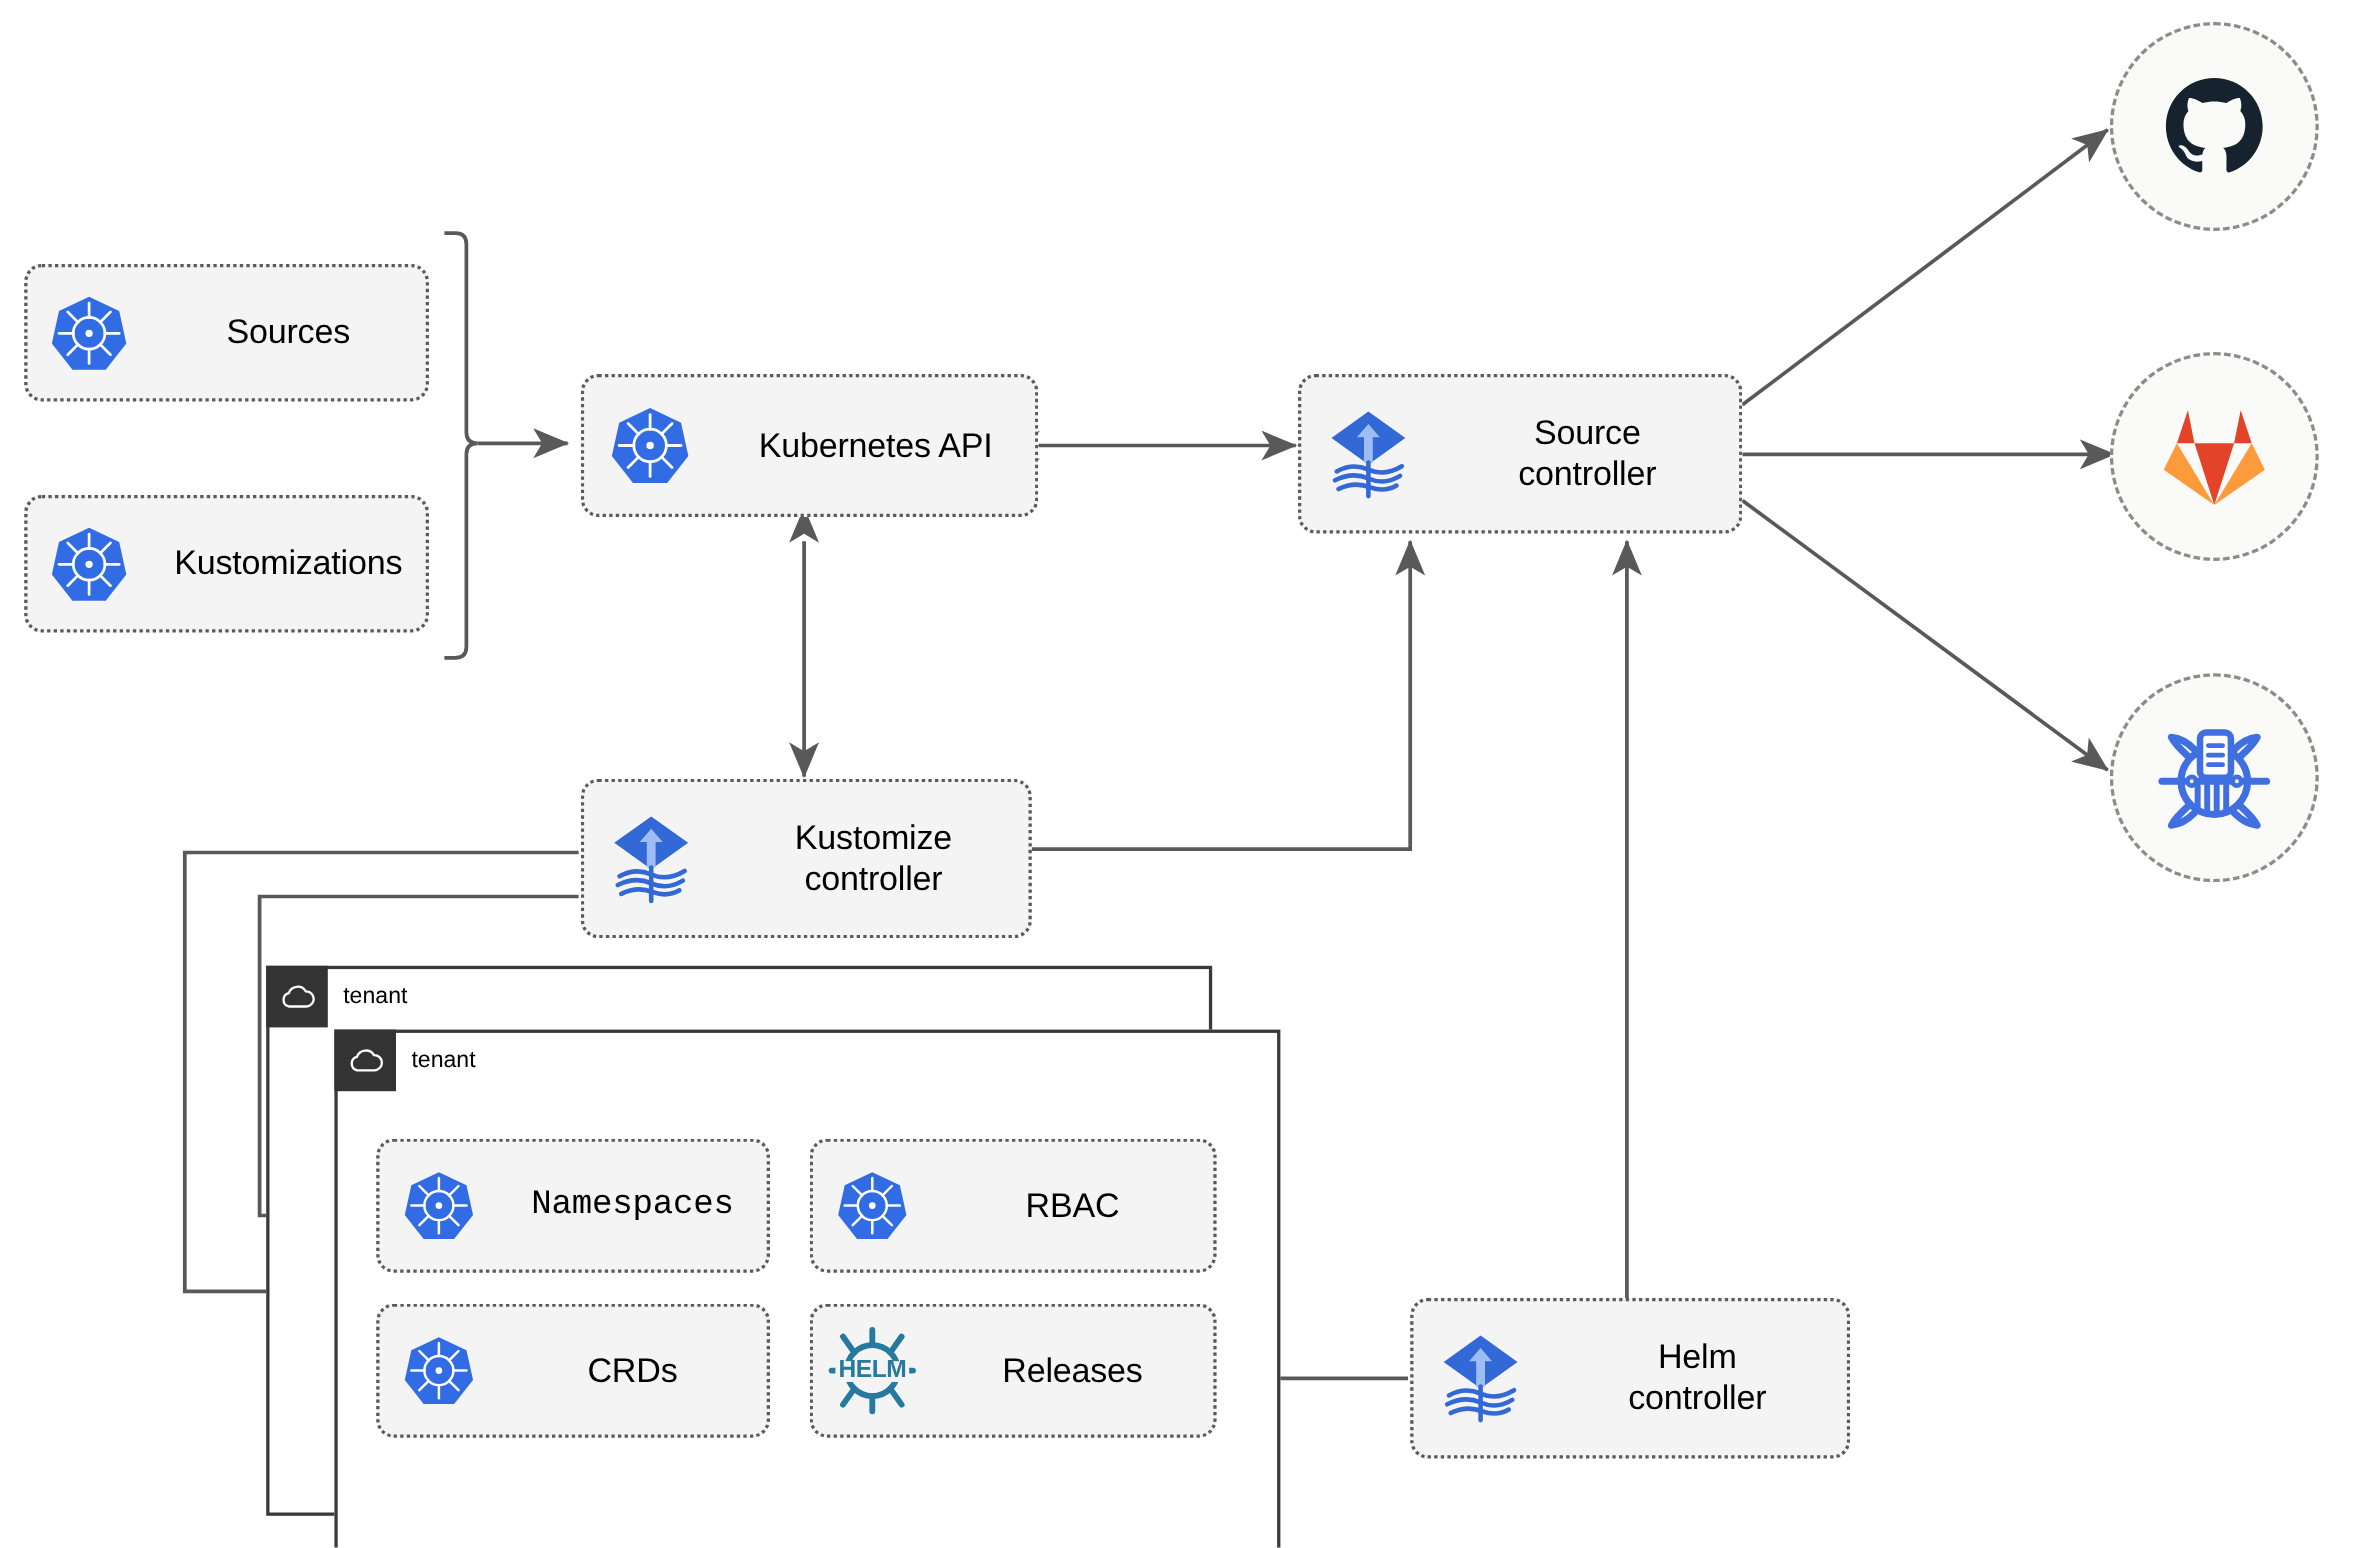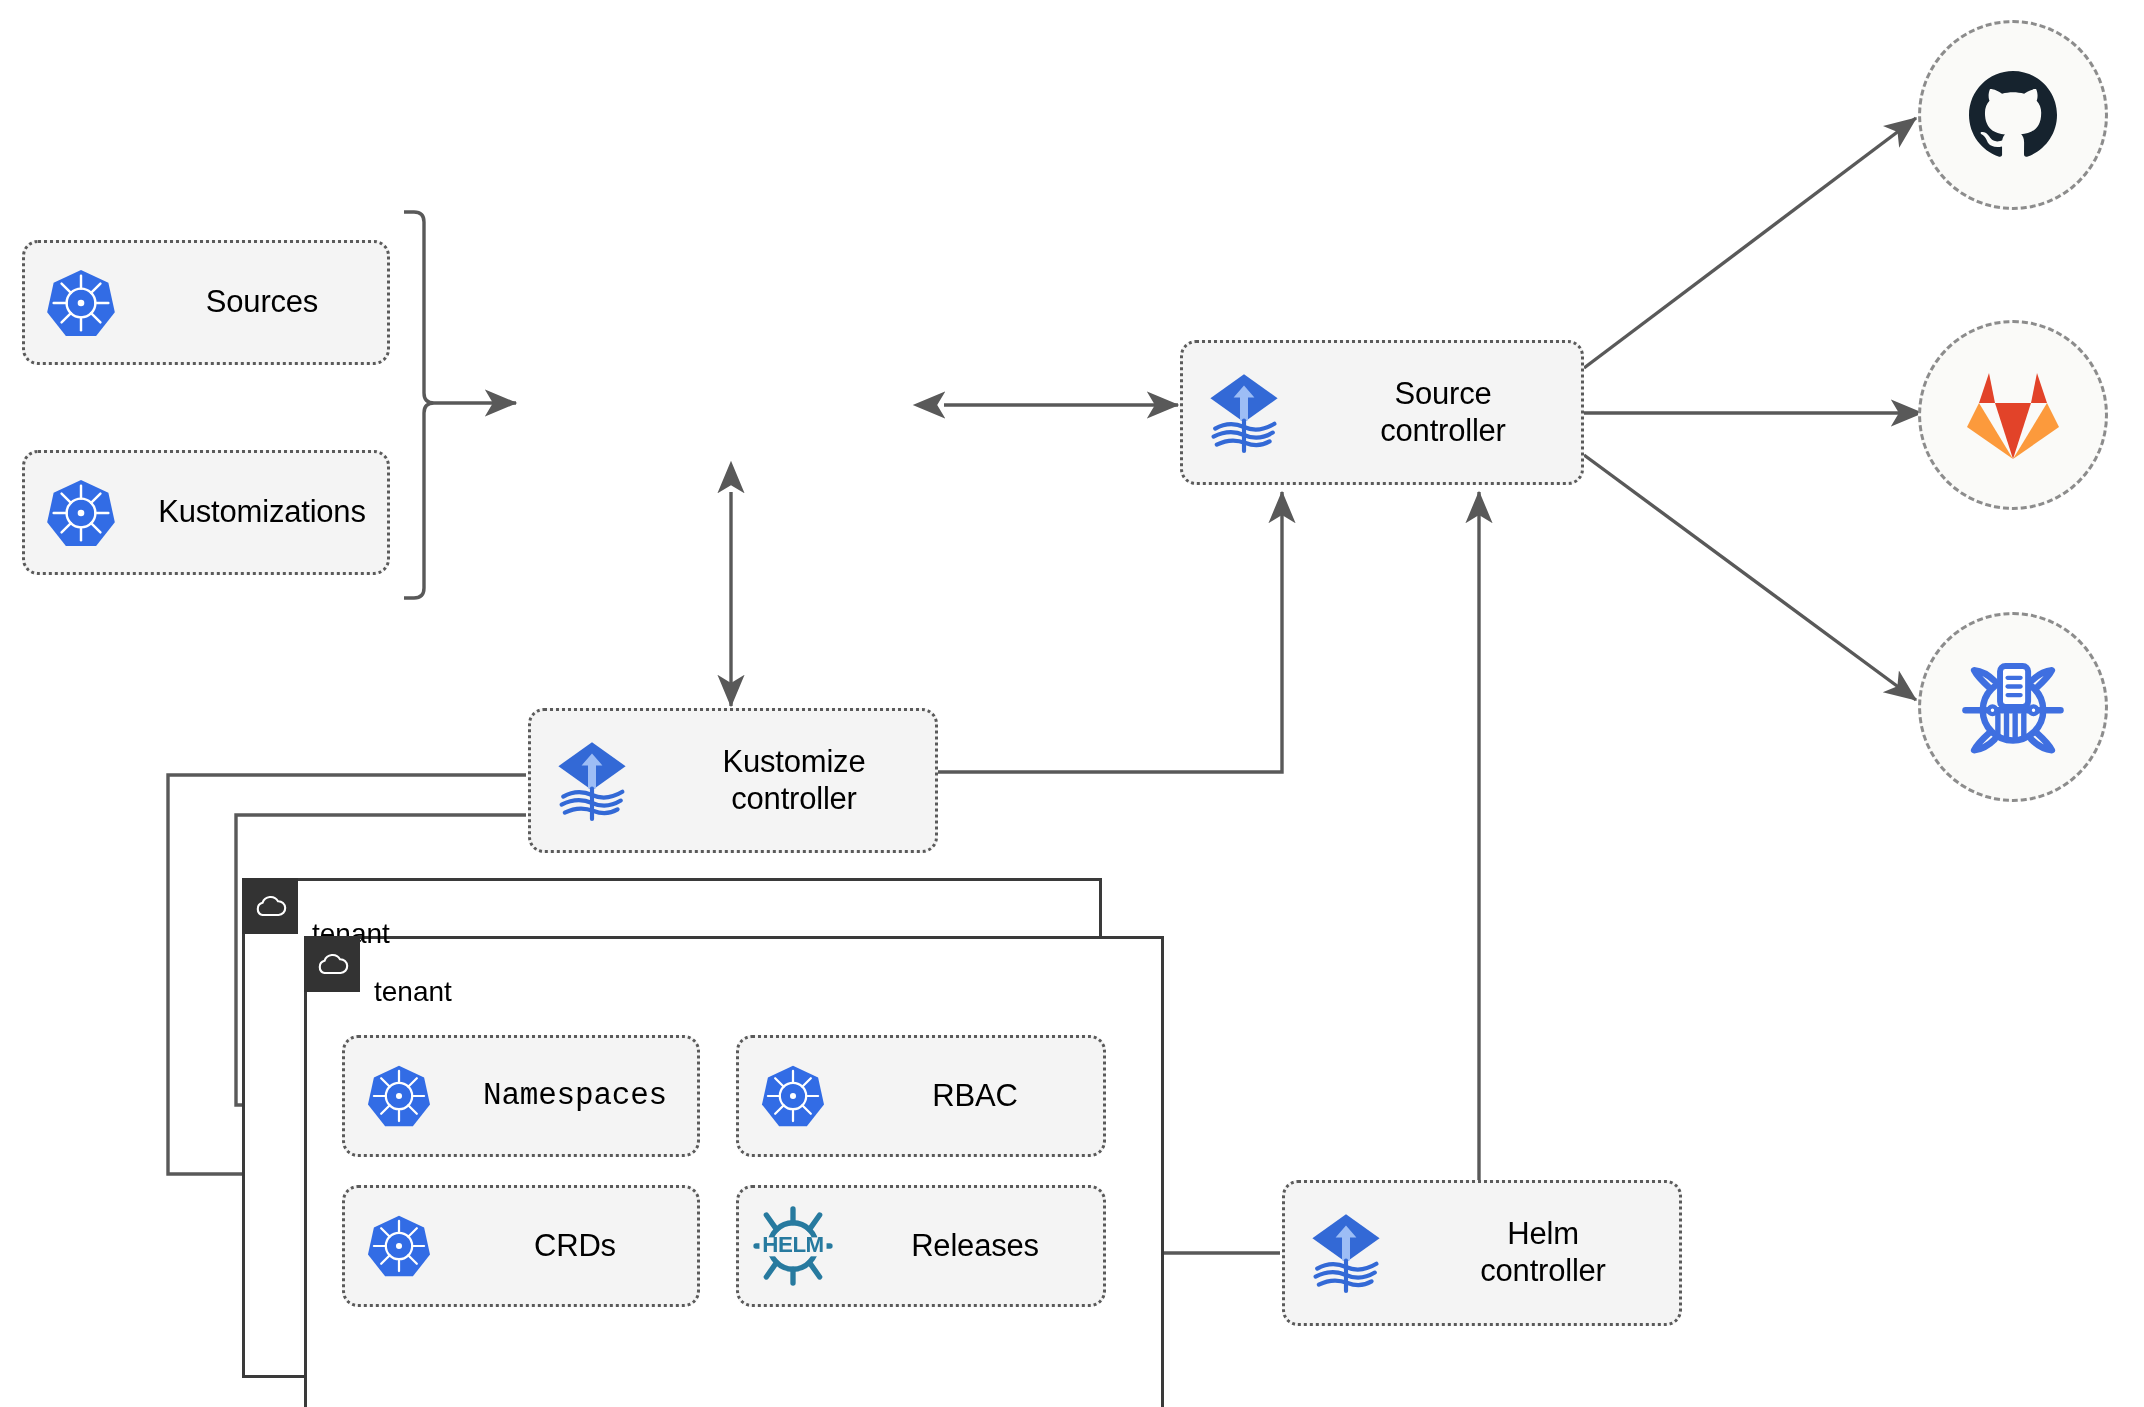--- a/index.html
+++ b/index.html
@@ -80,24 +80,23 @@
     height: 56px;
     background: #333333;
     display: flex;
     align-items: center;
     justify-content: center;
     z-index: 5;
   }
   .tenant-title {
     position: absolute;
     color: #000000;
-    font-size: 28px;
+    font-size: 21px;
     line-height: 56px;
     z-index: 5;
-    margin-top: 28px;
   }
 
   .helm-wordmark {
     font-family: "Liberation Sans", sans-serif;
     font-weight: bold;
     font-size: 26px;
     fill: #277a9f;
     letter-spacing: -0.5px;
   }
 </style>
@@ -198,20 +197,40 @@
           <path d="M23 23 L36 36"></path>
             <path d="M64 64 L77 77"></path>
           <path d="M77 23 L64 36"></path>
             <path d="M36 64 L23 77"></path>
         </g>
       </svg>
     </div>
     <div class="lbl">Kustomizations</div>
   </div>
 
+  <div class="node" style="left:528px; top:340px; width:416px; height:130px;">
+    <div class="ico" style="width:120px;">
+      <svg width="74" height="74" viewBox="0 0 100 100">
+        <path d="M50 4 L88 22 L97 63 L71 96 L29 96 L3 63 L12 22 Z" fill="#326ce5"></path>
+        <g fill="none" stroke="#ffffff" stroke-width="3.4" stroke-linecap="round">
+          <circle cx="50" cy="50" r="20"></circle>
+          <circle cx="50" cy="50" r="4.6" fill="#ffffff" stroke="none"></circle>
+          <path d="M50 12 L50 30"></path>
+            <path d="M50 70 L50 88"></path>
+          <path d="M12 50 L30 50"></path>
+            <path d="M70 50 L88 50"></path>
+          <path d="M23 23 L36 36"></path>
+            <path d="M64 64 L77 77"></path>
+          <path d="M77 23 L64 36"></path>
+            <path d="M36 64 L23 77"></path>
+        </g>
+      </svg>
+    </div>
+    <div class="lbl">Kubernetes API</div>
+  </div>
 
   <div class="node" style="left:1180px; top:340px; width:404px; height:145px;">
     <div class="ico" style="width:122px;">
       <svg width="80" height="84" viewBox="0 0 100 105">
         <path d="M50 4 L92 34 L50 64 L8 34 Z" fill="#3369d6"></path>
         <path d="M50 18 L63 33 L55 33 L55 62 L45 62 L45 33 L37 33 Z" fill="#9dbdf5"></path>
         <g stroke="#3369d6" stroke-width="5.2" fill="none" stroke-linecap="round">
           <path d="M14 72 Q 32 62 50 70 Q 68 78 88 66"></path>
           <path d="M12 82 Q 32 72 50 80 Q 68 88 86 77"></path>
           <path d="M16 92 Q 34 83 52 90 Q 68 96 82 88"></path>

